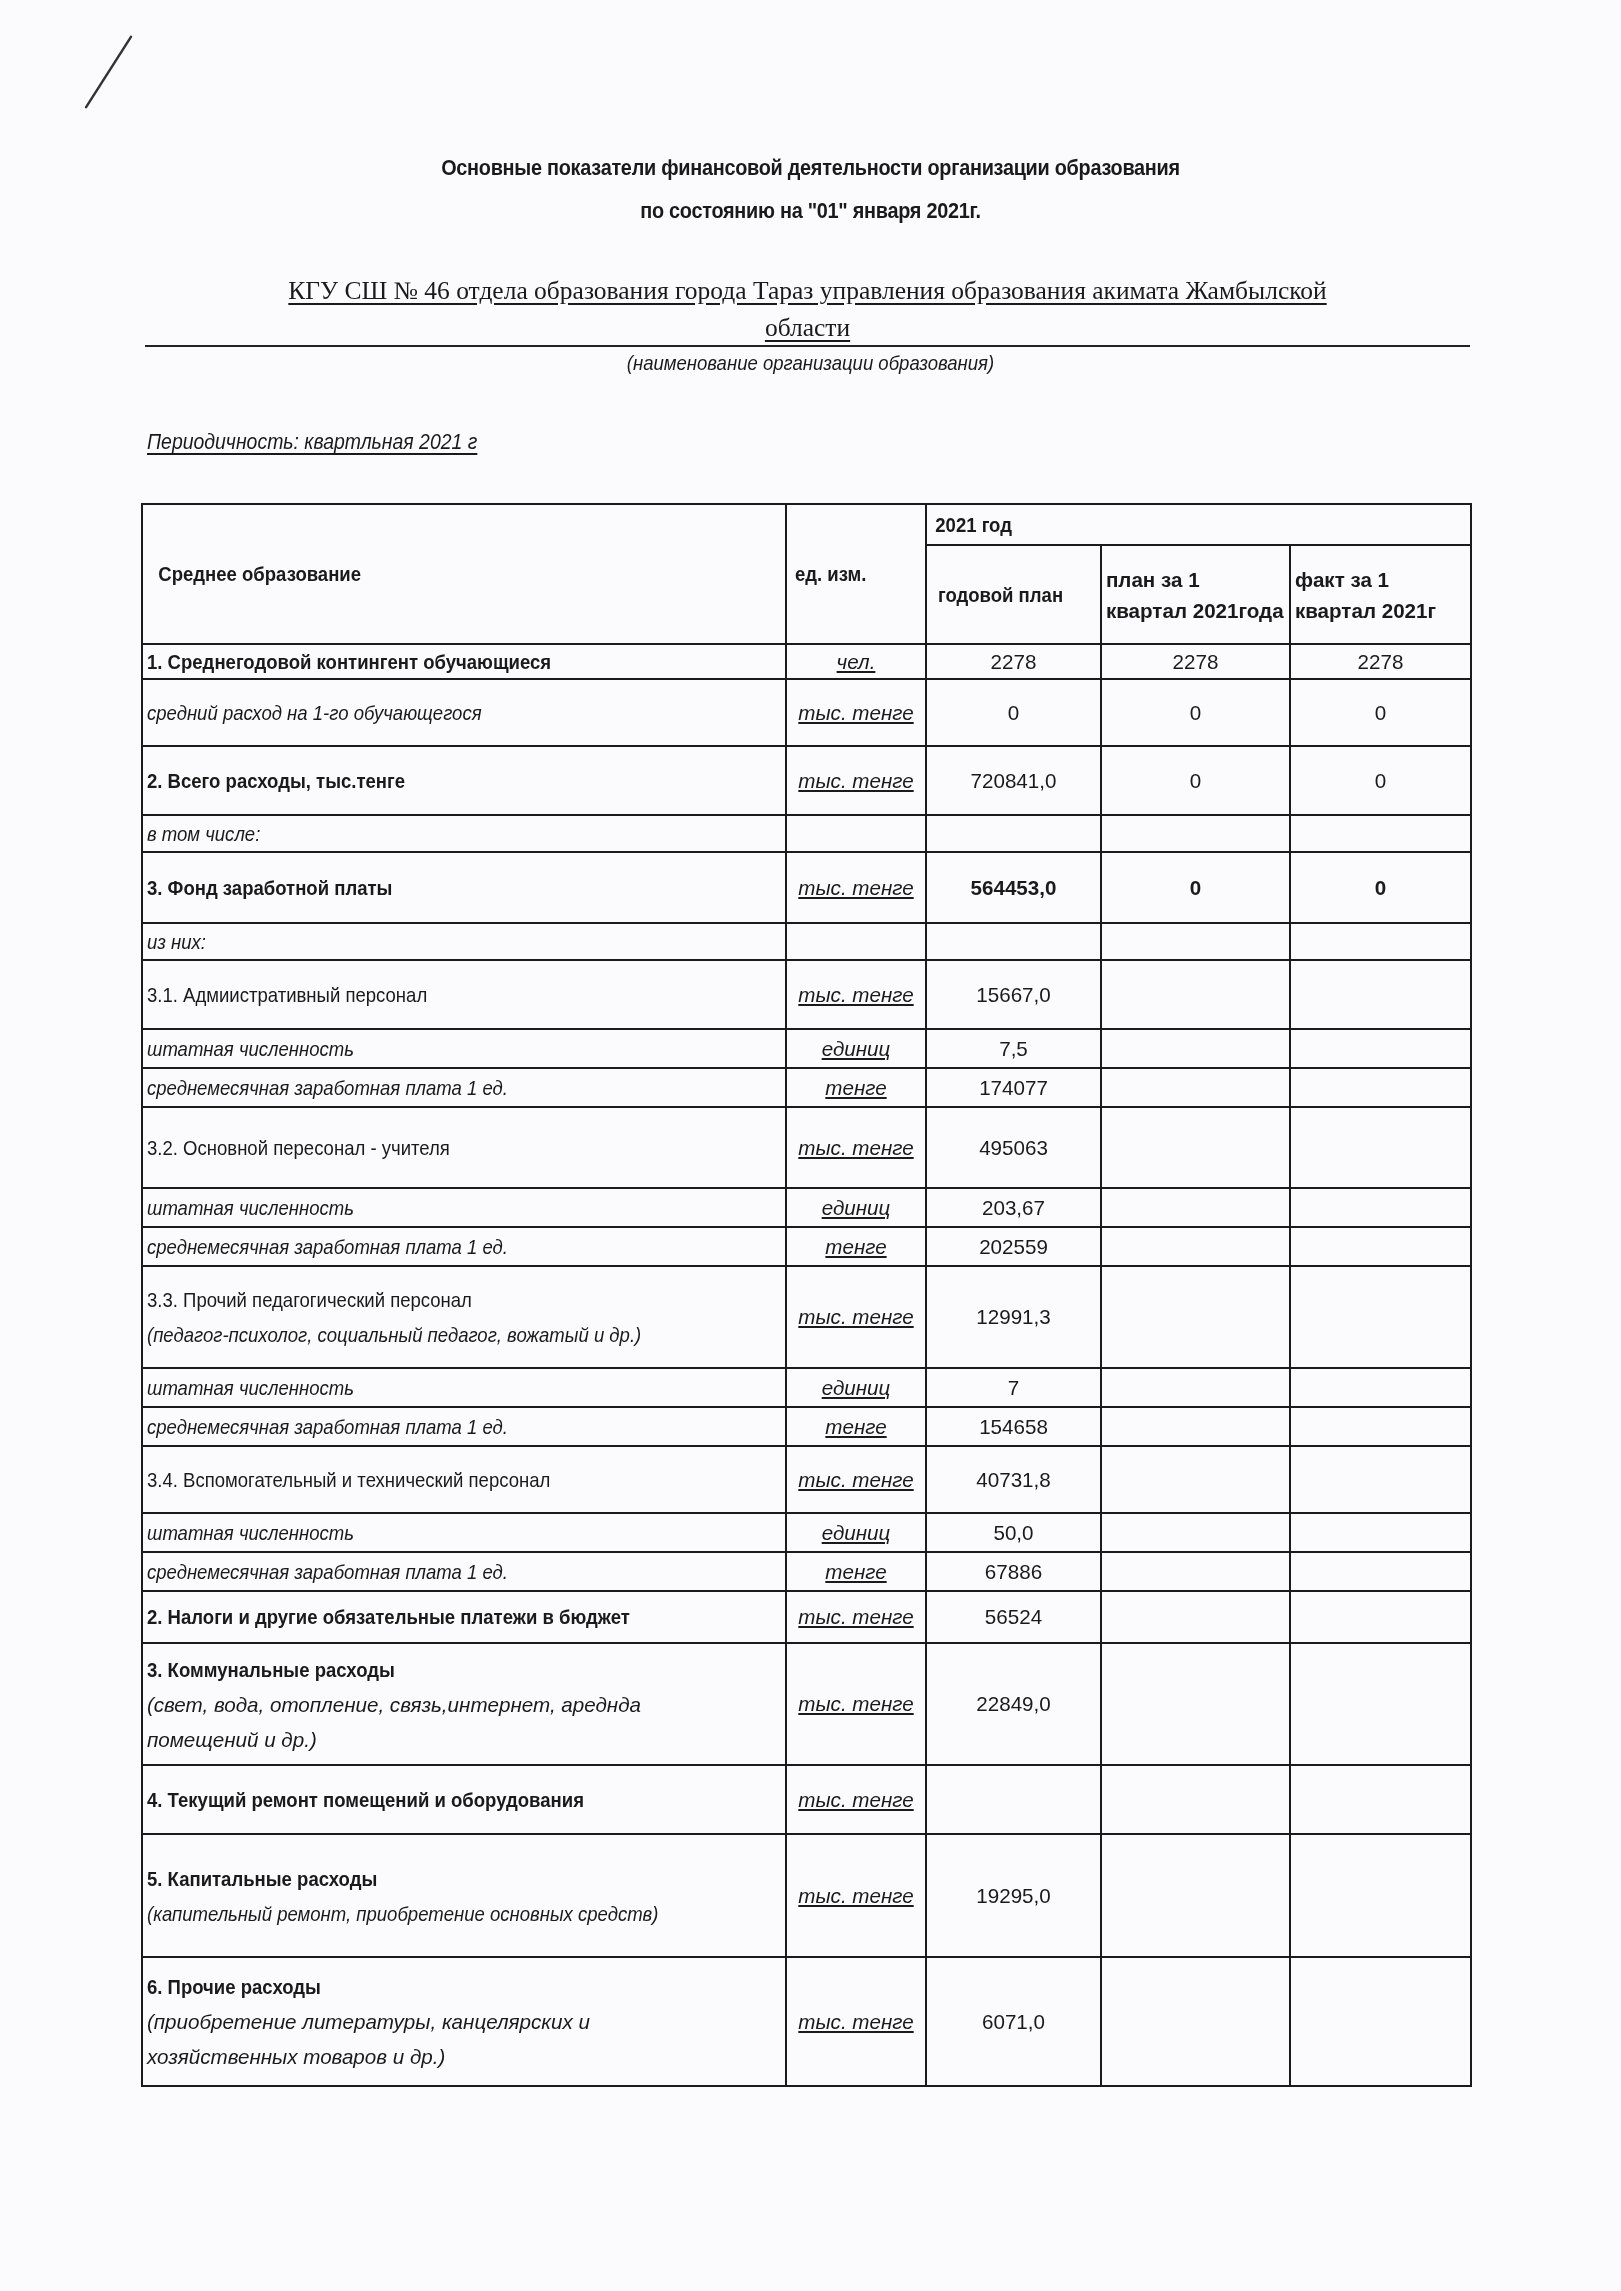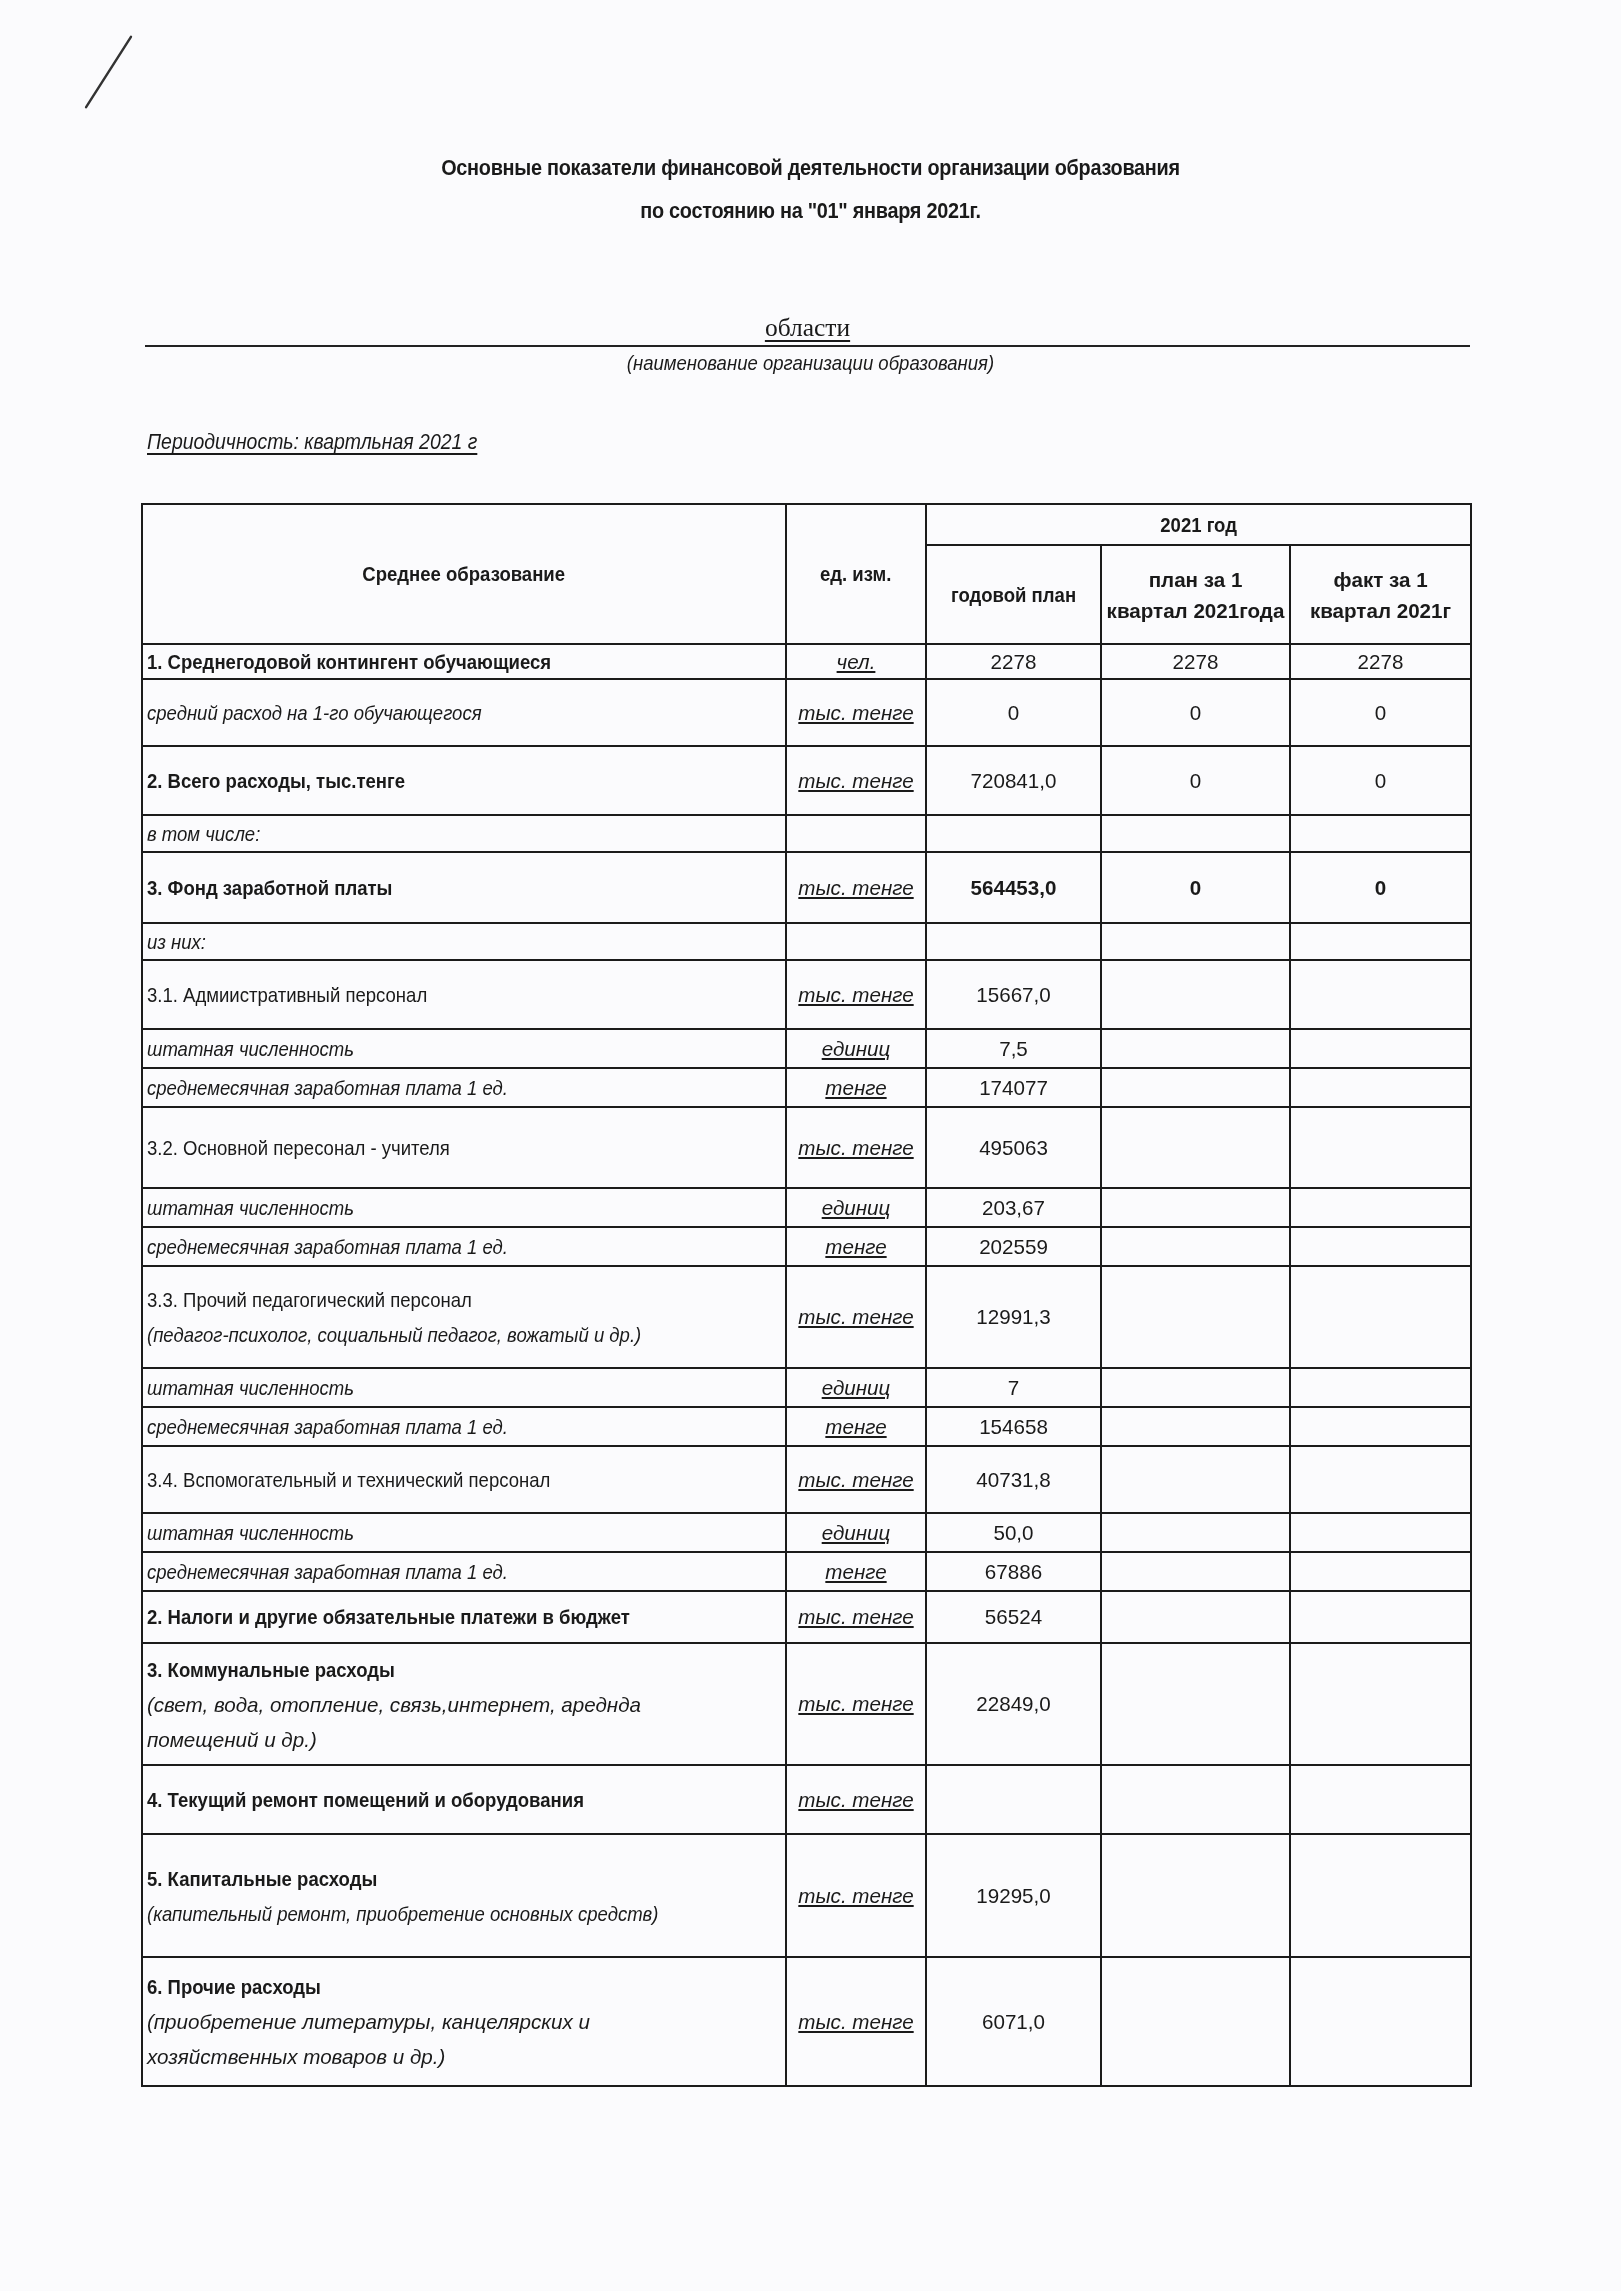--- a/index.html
+++ b/index.html
@@ -17,21 +17,21 @@
   .org-line { position: absolute; left: 145px; width: 1325px; top: 345px; height: 0;
               border-top: 2px solid #222; }
   .org-caption { position: absolute; left: 0; width: 1621px; top: 351px; text-align: center;
                  font-style: italic; font-size: 20.6px; transform: scaleX(0.9); }
   .periodicity { position: absolute; left: 147px; top: 429px; font-style: italic; font-size: 21.6px;
                  text-decoration: underline; text-underline-offset: 3.9px; transform-origin: left;
                  transform: scaleX(0.9); }
   table { position: absolute; left: 141px; top: 503px; border-collapse: collapse;
           width: 1330px; table-layout: fixed; }
   td, th { border: 2px solid #1b1b1b; padding: 0 3.9px; font-size: 20.6px; vertical-align: middle; }
-  th { font-weight: bold; text-align: center; border-radius: 13px; }
+  th { font-weight: bold; text-align: left; border-radius: 13px; }
   td.name { text-align: left; }
   td.unit, td.num { text-align: center; }
   td.unit { font-style: italic; text-decoration: underline; }
   .b { font-weight: bold; }
   .i { font-style: italic; text-decoration: underline; }
   .sub { display: block; font-style: italic; font-weight: normal; line-height: 35px; }
   .main { display: block; line-height: 35px; }
   .narrow { display: inline-block; transform: scaleX(0.9); transform-origin: left; white-space: nowrap; }
   .narrowc { display: inline-block; transform: scaleX(0.9); white-space: nowrap; }
 </style>
@@ -39,21 +39,21 @@
 <body>
 
 <svg class="pen-mark" viewBox="0 0 60 80">
   <line x1="52" y1="4" x2="6" y2="76" stroke="#333" stroke-width="2.5" stroke-linecap="round"></line>
 </svg>
 
 <div class="title t1">Основные показатели финансовой деятельности организации образования</div>
 <div class="title t2">по состоянию на "01" января    2021г.</div>
 
 <div class="org">
-  <br>
+  <span>КГУ СШ  № 46  отдела образования  города Тараз управления образования акимата Жамбылской</span><br>
   <span>области</span>
 </div>
 <div class="org-line"></div>
 <div class="org-caption">(наименование организации образования)</div>
 
 <div class="periodicity">Периодичность:  квартльная   2021 г</div>
 
 <table>
   <colgroup>
     <col style="width:644px">

